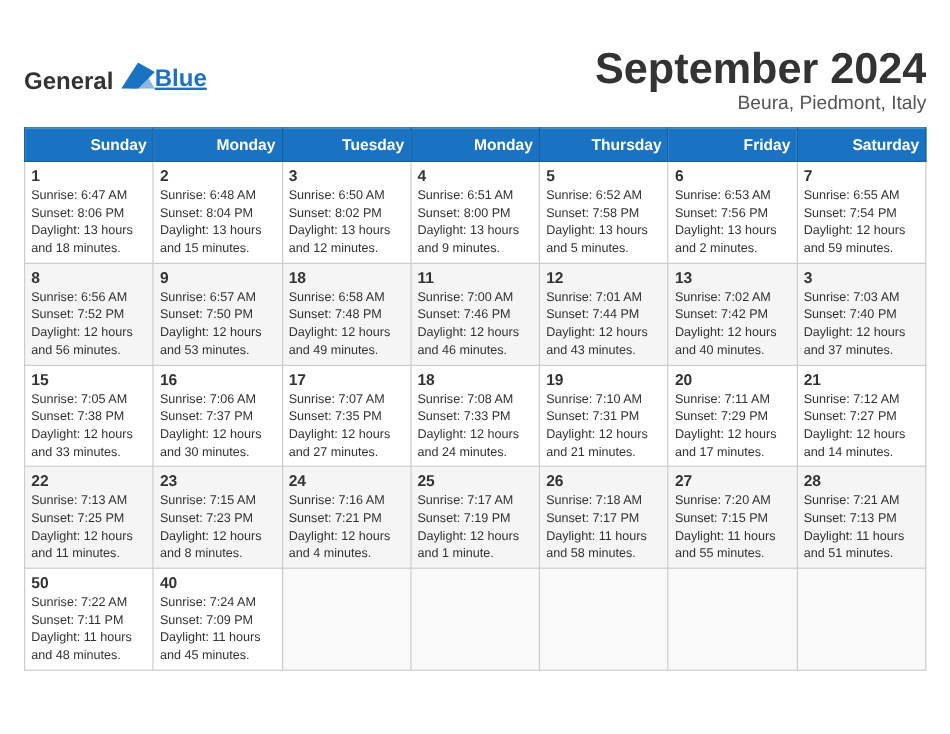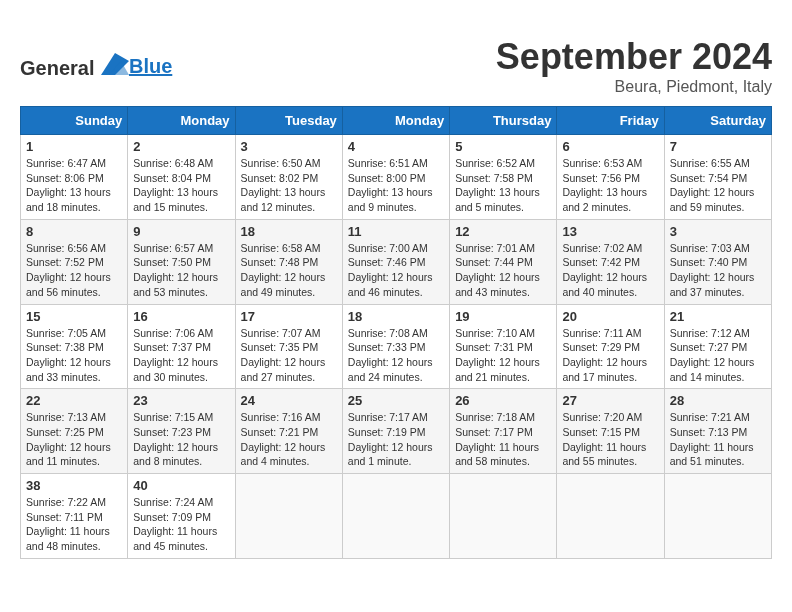--- a/index.html
+++ b/index.html
@@ -243,21 +243,21 @@
           <div class="day-num">27</div>
           <div class="day-detail">Sunrise: 7:20 AM<br>Sunset: 7:15 PM<br>Daylight: 11 hours and 55 minutes.</div>
         </td>
         <td>
           <div class="day-num">28</div>
           <div class="day-detail">Sunrise: 7:21 AM<br>Sunset: 7:13 PM<br>Daylight: 11 hours and 51 minutes.</div>
         </td>
       </tr>
       <tr class="last-row">
         <td>
-          <div class="day-num">38</div>
+          <div class="day-num">50</div>
           <div class="day-detail">Sunrise: 7:22 AM<br>Sunset: 7:11 PM<br>Daylight: 11 hours and 48 minutes.</div>
         </td>
         <td>
           <div class="day-num">40</div>
           <div class="day-detail">Sunrise: 7:24 AM<br>Sunset: 7:09 PM<br>Daylight: 11 hours and 45 minutes.</div>
         </td>
         <td class="empty-cell"></td>
         <td class="empty-cell"></td>
         <td class="empty-cell"></td>
         <td class="empty-cell"></td>

